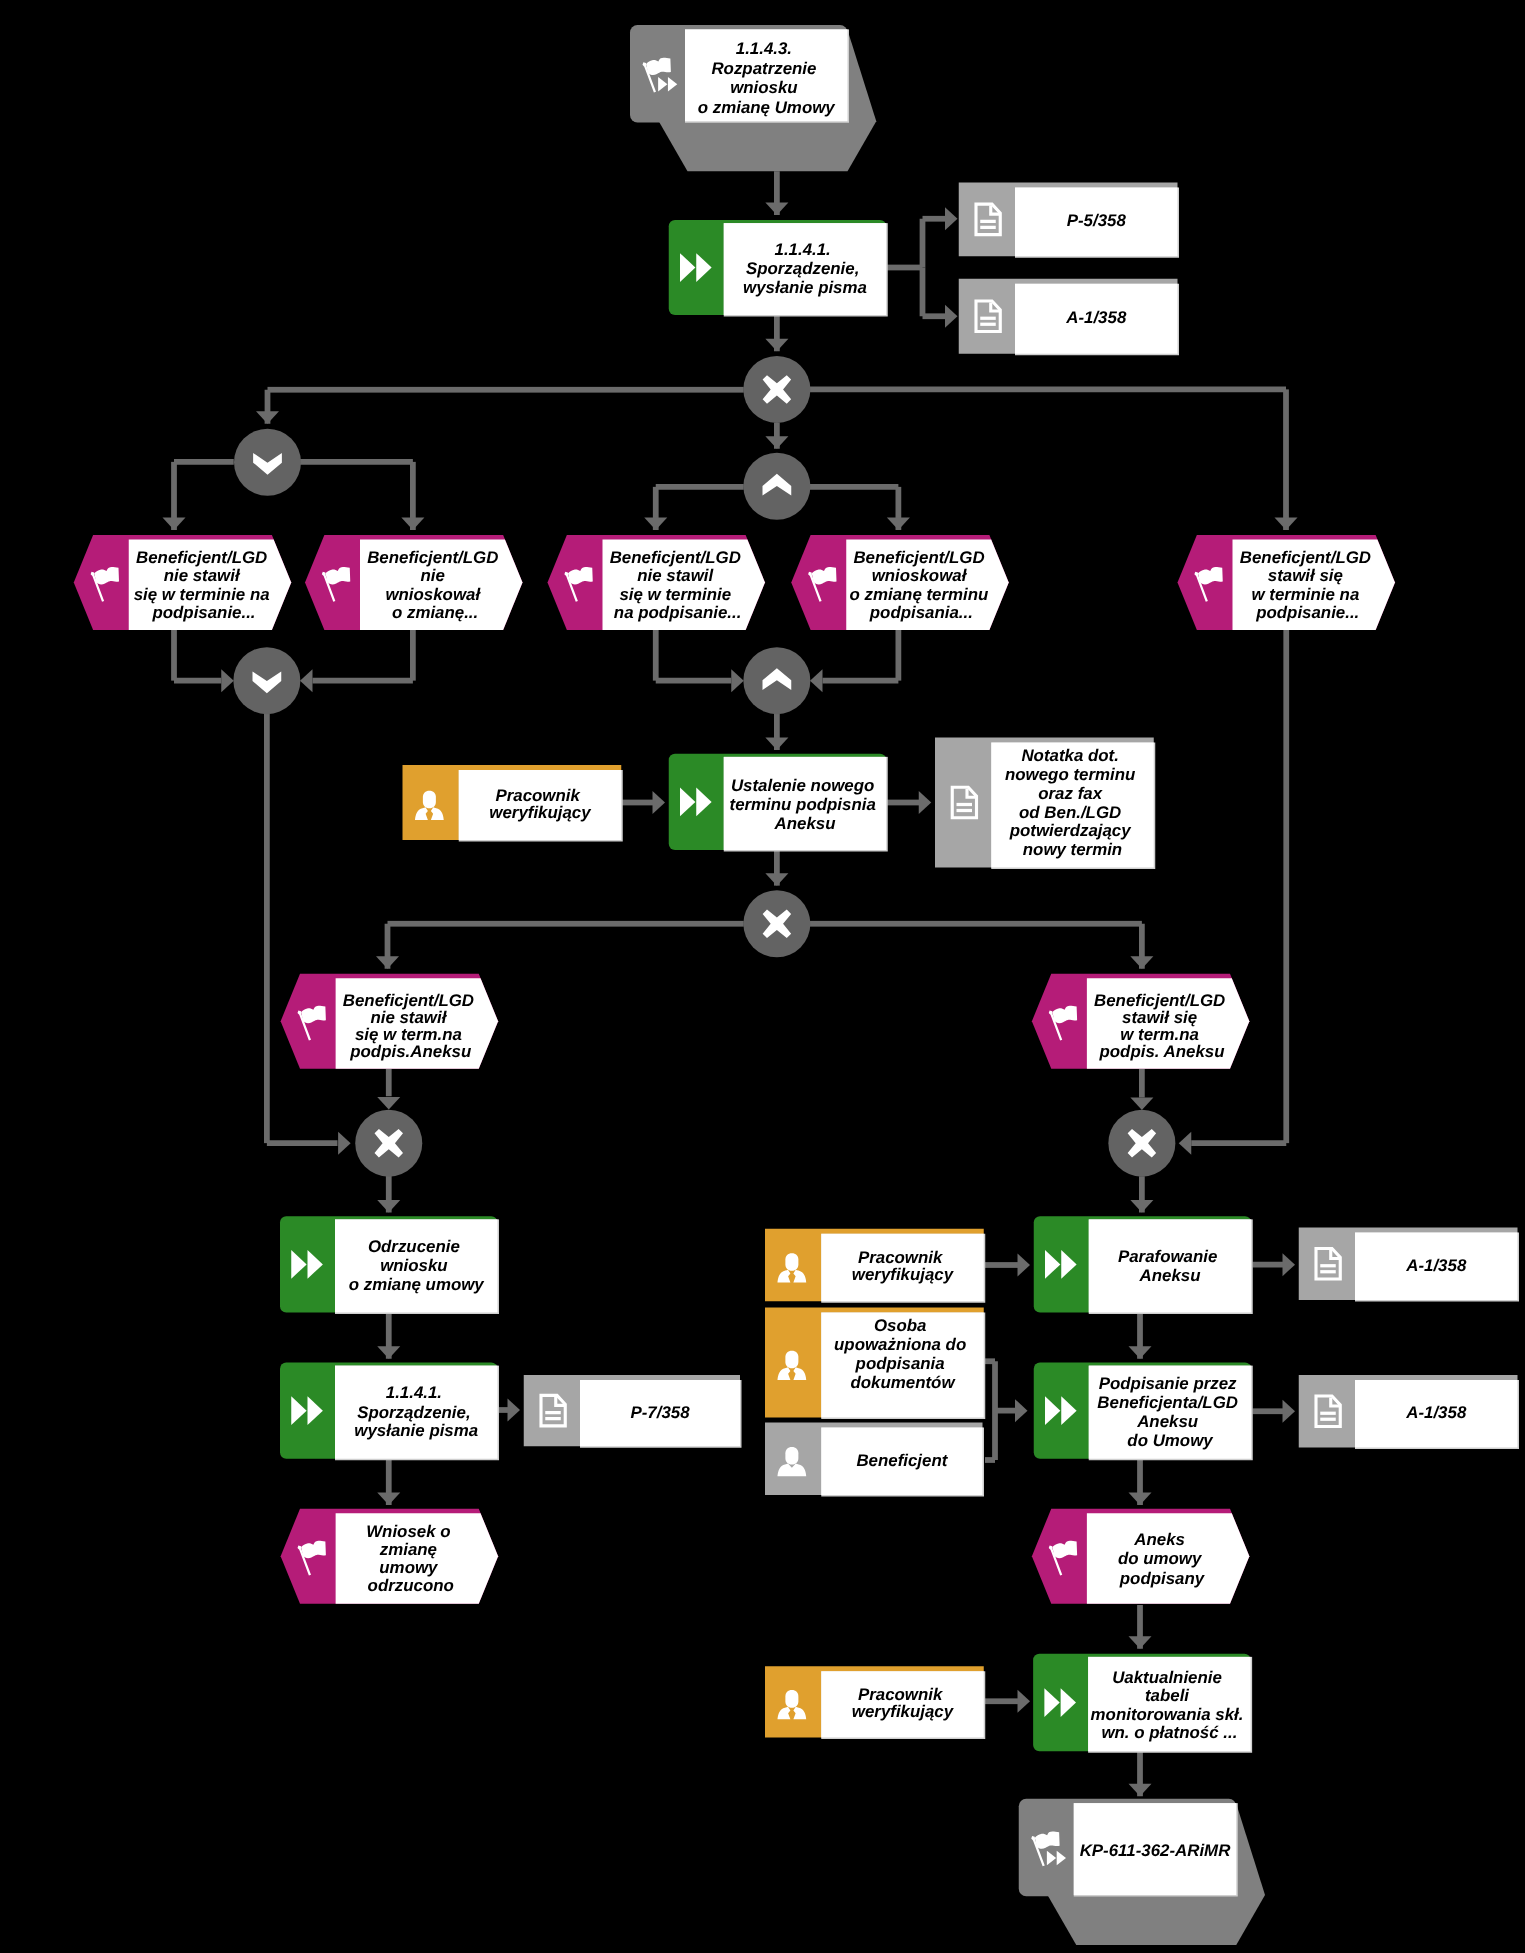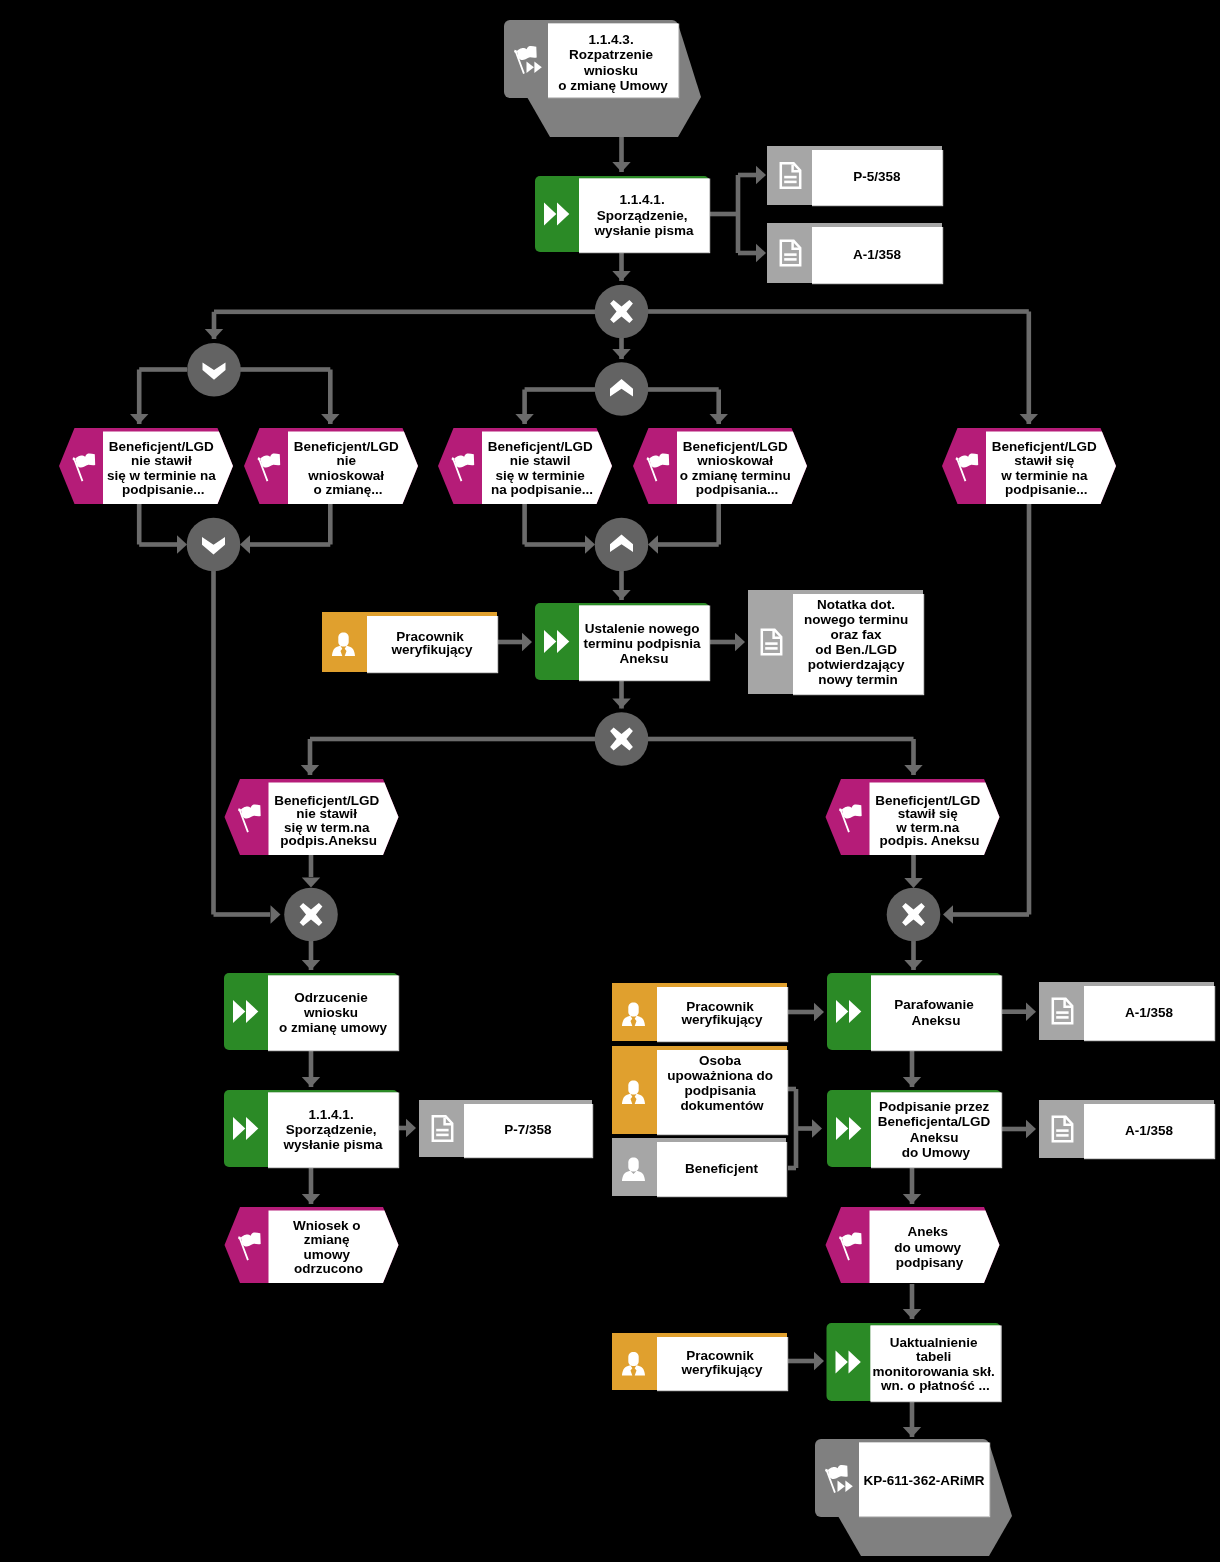--- a/index.html
+++ b/index.html
@@ -1,17 +1,17 @@
 <!DOCTYPE html>
 <html><head>
 <meta charset="utf-8">
 <style>
   html,body{margin:0;padding:0;background:#000;}
   #page{position:relative;width:1220px;height:1562px;background:#000;overflow:hidden;
-        font-family:"Liberation Sans",sans-serif;}
+        font-family:"Liberation Sans",sans-serif;font-style:italic;}
   svg{position:absolute;left:0;top:0;shape-rendering:geometricPrecision;}
   text{font-family:"Liberation Sans",sans-serif;}
 </style>
 </head>
 <body>
 
 <div id="page">
 <svg width="1220" height="1562" viewBox="0 0 1220 1562">
 
 <defs>

